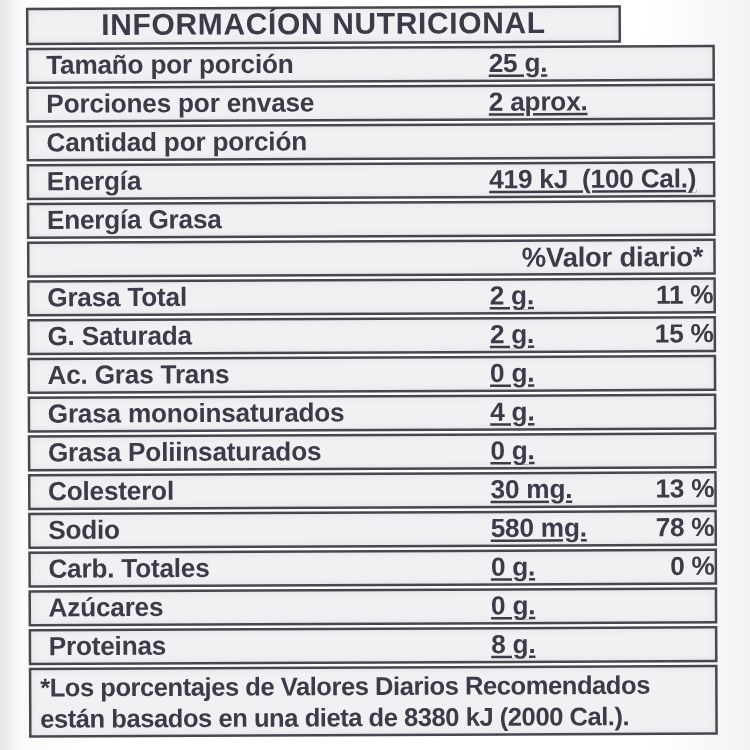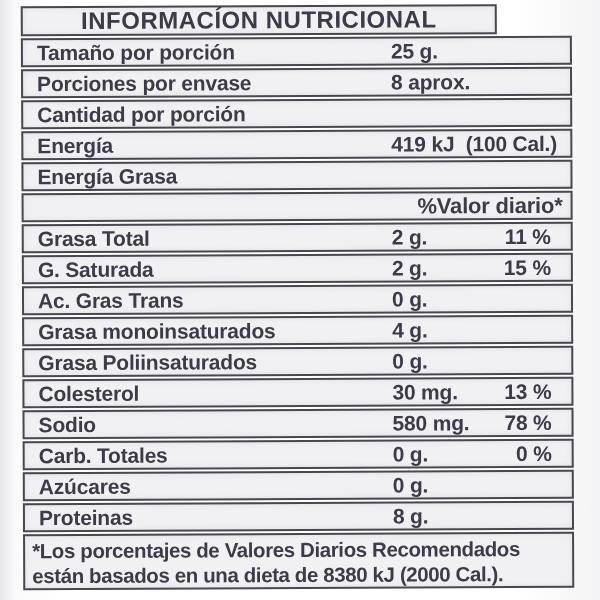--- a/index.html
+++ b/index.html
@@ -34,22 +34,22 @@
   }
   .row {
     height: 29px; width: 100%;
     display: flex; align-items: center;
     font-size: 21px; letter-spacing: -0.2px;
   }
   .row .lbl {
     flex: 0 0 368px; width: 368px; padding-left: 14px;
     box-sizing: border-box; white-space: nowrap; overflow: visible;
   }
-  .row .val { flex: 0 0 auto; white-space: nowrap; }
-  .row .pct { margin-left: auto; padding-right: 20px; white-space: nowrap; }
+  .row .val { flex: 0 0 auto; white-space: nowrap; text-decoration: underline; }
+  .row .pct { margin-left: auto; white-space: nowrap; }
   .dv-row {
     height: 29px; width: 100%;
     display: flex; align-items: center; justify-content: flex-end;
     padding-right: 8px; font-size: 22px; letter-spacing: -0.2px;
   }
   .footer-box {
     height: 56px; width: 100%;
     padding: 2px 4px 0 7px;
     font-size: 20.5px; line-height: 25px; letter-spacing: -0.4px;
     white-space: nowrap;
@@ -63,21 +63,21 @@
   <div class="box title-box">INFORMACÍON NUTRICIONAL</div>
 
   <div class="box row">
     <span class="lbl">Tamaño por porción</span>
     <span class="val">25 g.</span>
     <span class="pct"></span>
   </div>
 
   <div class="box row">
     <span class="lbl">Porciones por envase</span>
-    <span class="val">8 aprox.</span>
+    <span class="val">2 aprox.</span>
     <span class="pct"></span>
   </div>
 
   <div class="box row">
     <span class="lbl">Cantidad por porción</span>
     <span class="val"></span>
     <span class="pct"></span>
   </div>
 
   <div class="box row">

